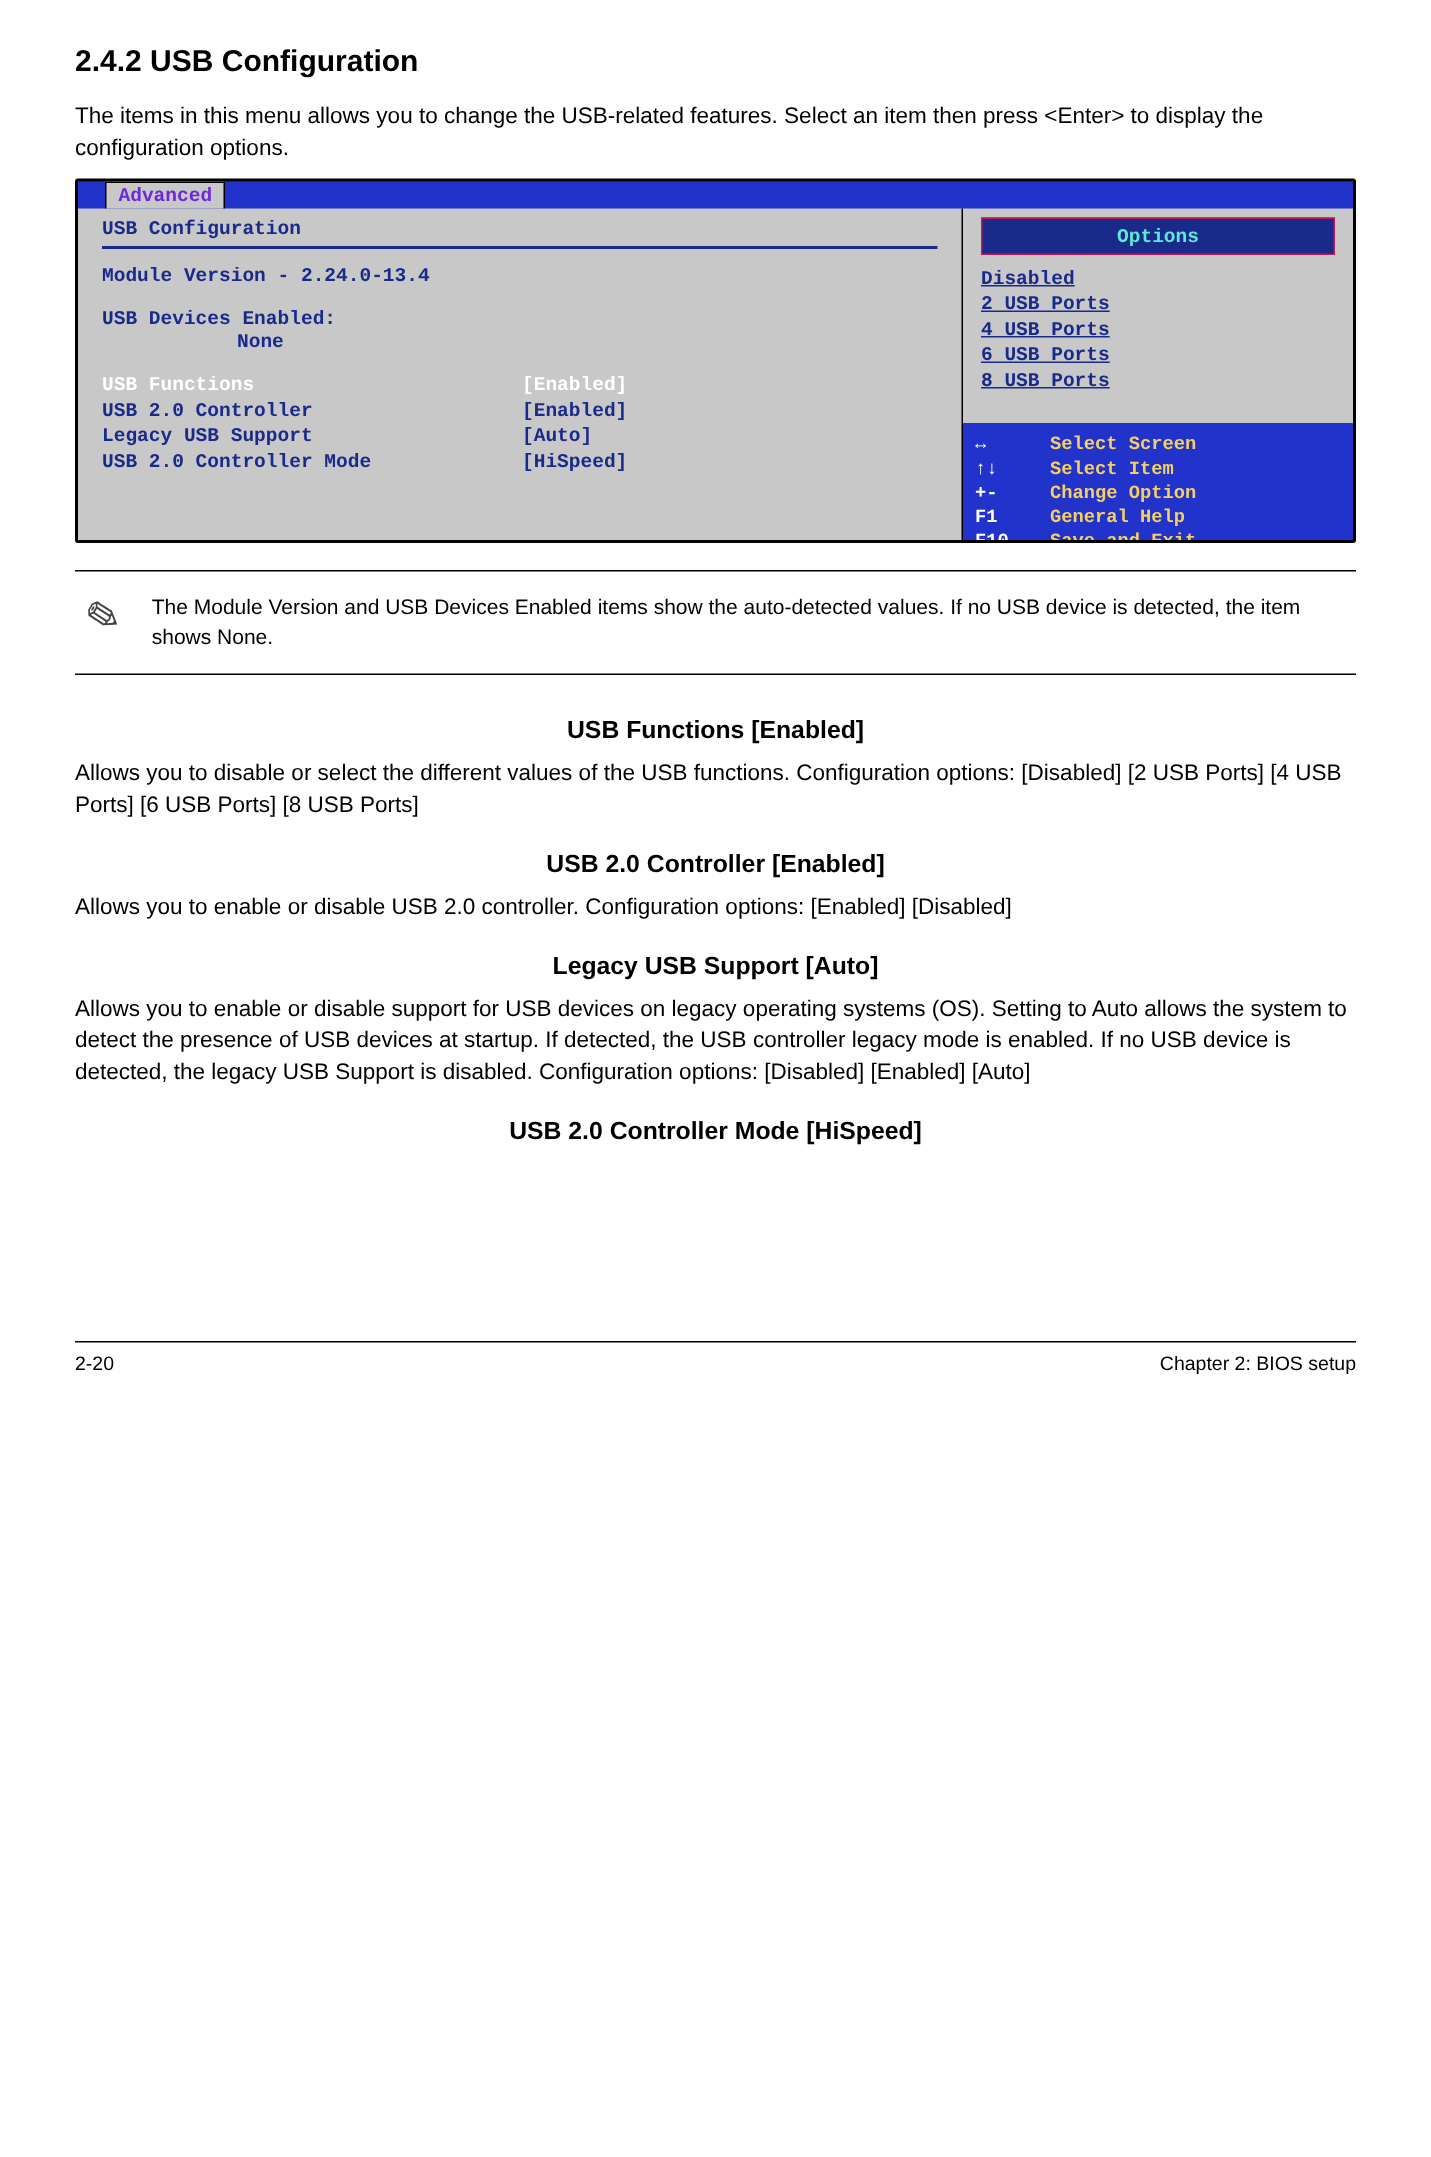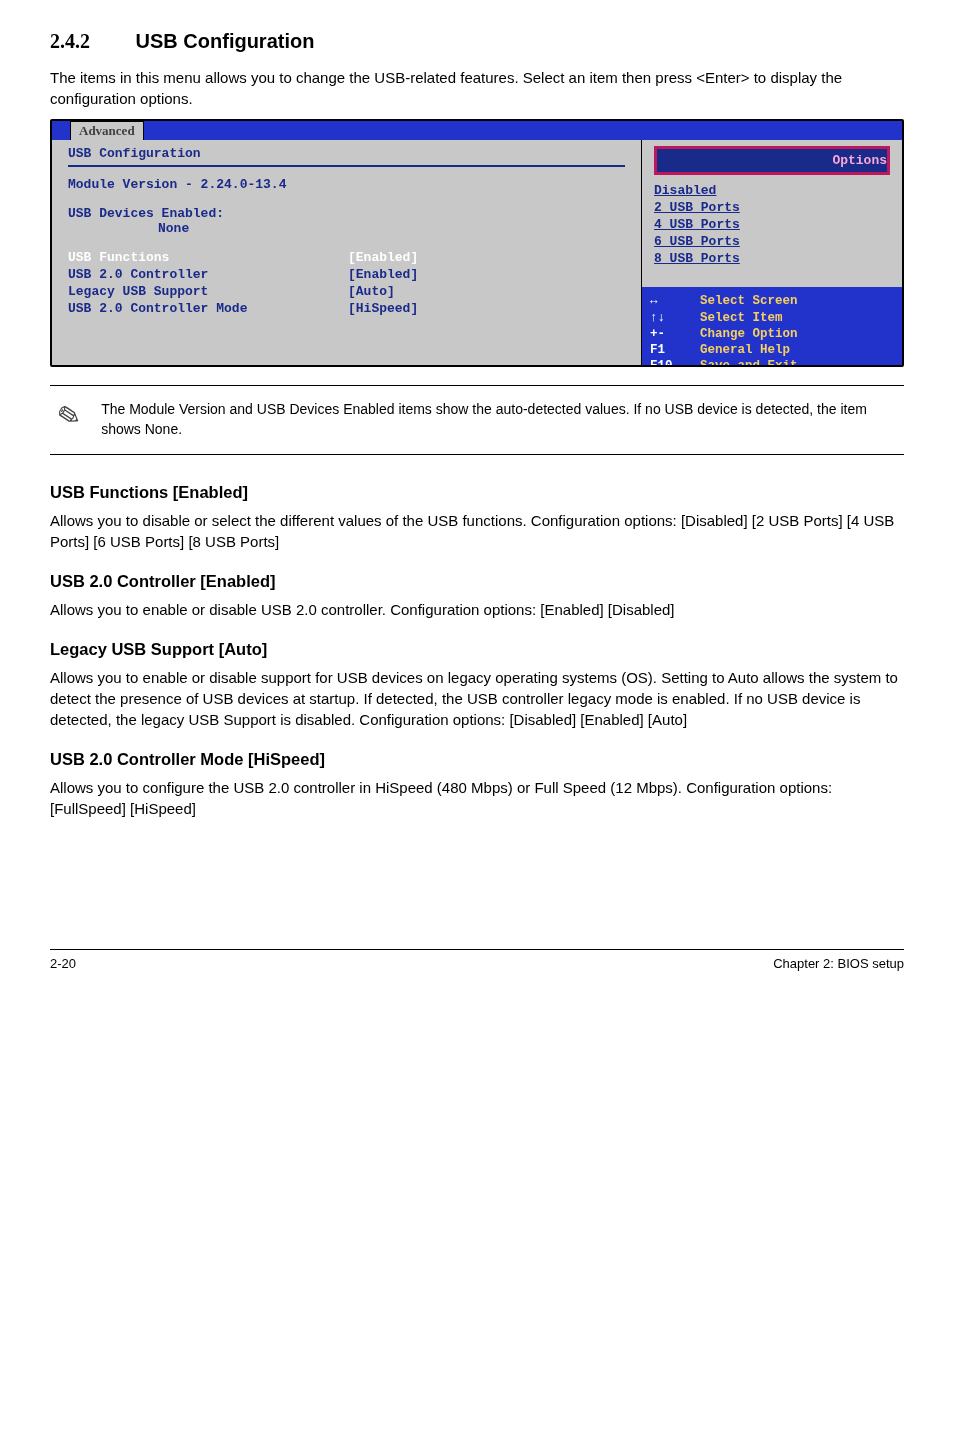--- a/index.html
+++ b/index.html
@@ -13,22 +13,20 @@
       padding: 30px 50px;
       width: 954px;
     }
     .section-heading {
       font-size: 20px;
       font-weight: bold;
       margin-bottom: 14px;
     }
     .section-number {
       display: inline-block;
-      margin-right: 40px;
-      font-family: Liberation Serif, serif;
     }
     .intro-text {
       font-size: 15px;
       line-height: 1.4;
       margin-bottom: 10px;
     }
     .bios-window {
       border: 2px solid #000;
       background: #2233cc;
       font-family: "Courier New", monospace;
@@ -45,25 +43,24 @@
       letter-spacing: 1px;
       border-bottom: 1px solid #000;
     }
     .bios-tabs {
       background: #2233cc;
       padding: 0 18px;
     }
     .bios-tab {
       display: inline-block;
       background: #c8c8c8;
-      color: #404040;
+      color: #6d28d9;
       padding: 1px 8px;
       border: 1px solid #000;
       border-bottom: none;
-      font-family: Liberation Serif, serif;
     }
     .bios-body {
       display: flex;
       background: #c8c8c8;
       color: #1a2a8a;
     }
     .bios-left {
       flex: 1;
       padding: 6px 16px 16px;
       border-right: 1px solid #000;
@@ -88,25 +85,25 @@
     .bios-value {
       flex: 1;
     }
     .bios-row-hl {
       display: flex;
       color: #fff;
       margin-bottom: 2px;
     }
     .options-box {
       background: #1a2a8a;
-      color: #f9a8d4;
-      text-align: right;
+      color: #5eead4;
+      text-align: center;
       padding: 4px 0;
       margin-bottom: 8px;
-      border: 3px solid #be185d;
+      border: 1px solid #be185d;
     }
     .options-list {
       color: #1a2a8a;
       margin-bottom: 20px;
       line-height: 1.3;
       text-decoration: underline;
     }
     .nav-help {
       background: #2233cc;
       padding: 6px 8px 2px;
@@ -144,20 +141,21 @@
       transform: rotate(-20deg);
     }
     .note-text {
       font-size: 14px;
       line-height: 1.4;
     }
     .sub-heading {
       font-size: 16.5px;
       font-weight: bold;
       margin-bottom: 8px;
+      text-align: center;
     }
     .sub-para {
       font-size: 15px;
       line-height: 1.4;
       margin-bottom: 20px;
     }
     .footer {
       border-top: 1px solid #000;
       margin-top: 130px;
       padding-top: 6px;
@@ -258,19 +256,18 @@
   <p class="sub-para">Allows you to enable or disable USB 2.0 controller. Configuration options: [Enabled] [Disabled]</p>
 </div>
 
 <div>
   <div class="sub-heading">Legacy USB Support [Auto]</div>
   <p class="sub-para">Allows you to enable or disable support for USB devices on legacy operating systems (OS). Setting to Auto allows the system to detect the presence of USB devices at startup. If detected, the USB controller legacy mode is enabled. If no USB device is detected, the legacy USB Support is disabled. Configuration options: [Disabled] [Enabled] [Auto]</p>
 </div>
 
 <div>
   <div class="sub-heading">USB 2.0 Controller Mode [HiSpeed]</div>
-  <p class="sub-para">Allows you to configure the USB 2.0 controller in HiSpeed (480 Mbps) or Full Speed (12 Mbps). Configuration options: [FullSpeed] [HiSpeed]</p>
 </div>
 
 <div class="footer">
   <span>2-20</span>
   <span>Chapter 2: BIOS setup</span>
 </div>
 
 </body></html>

